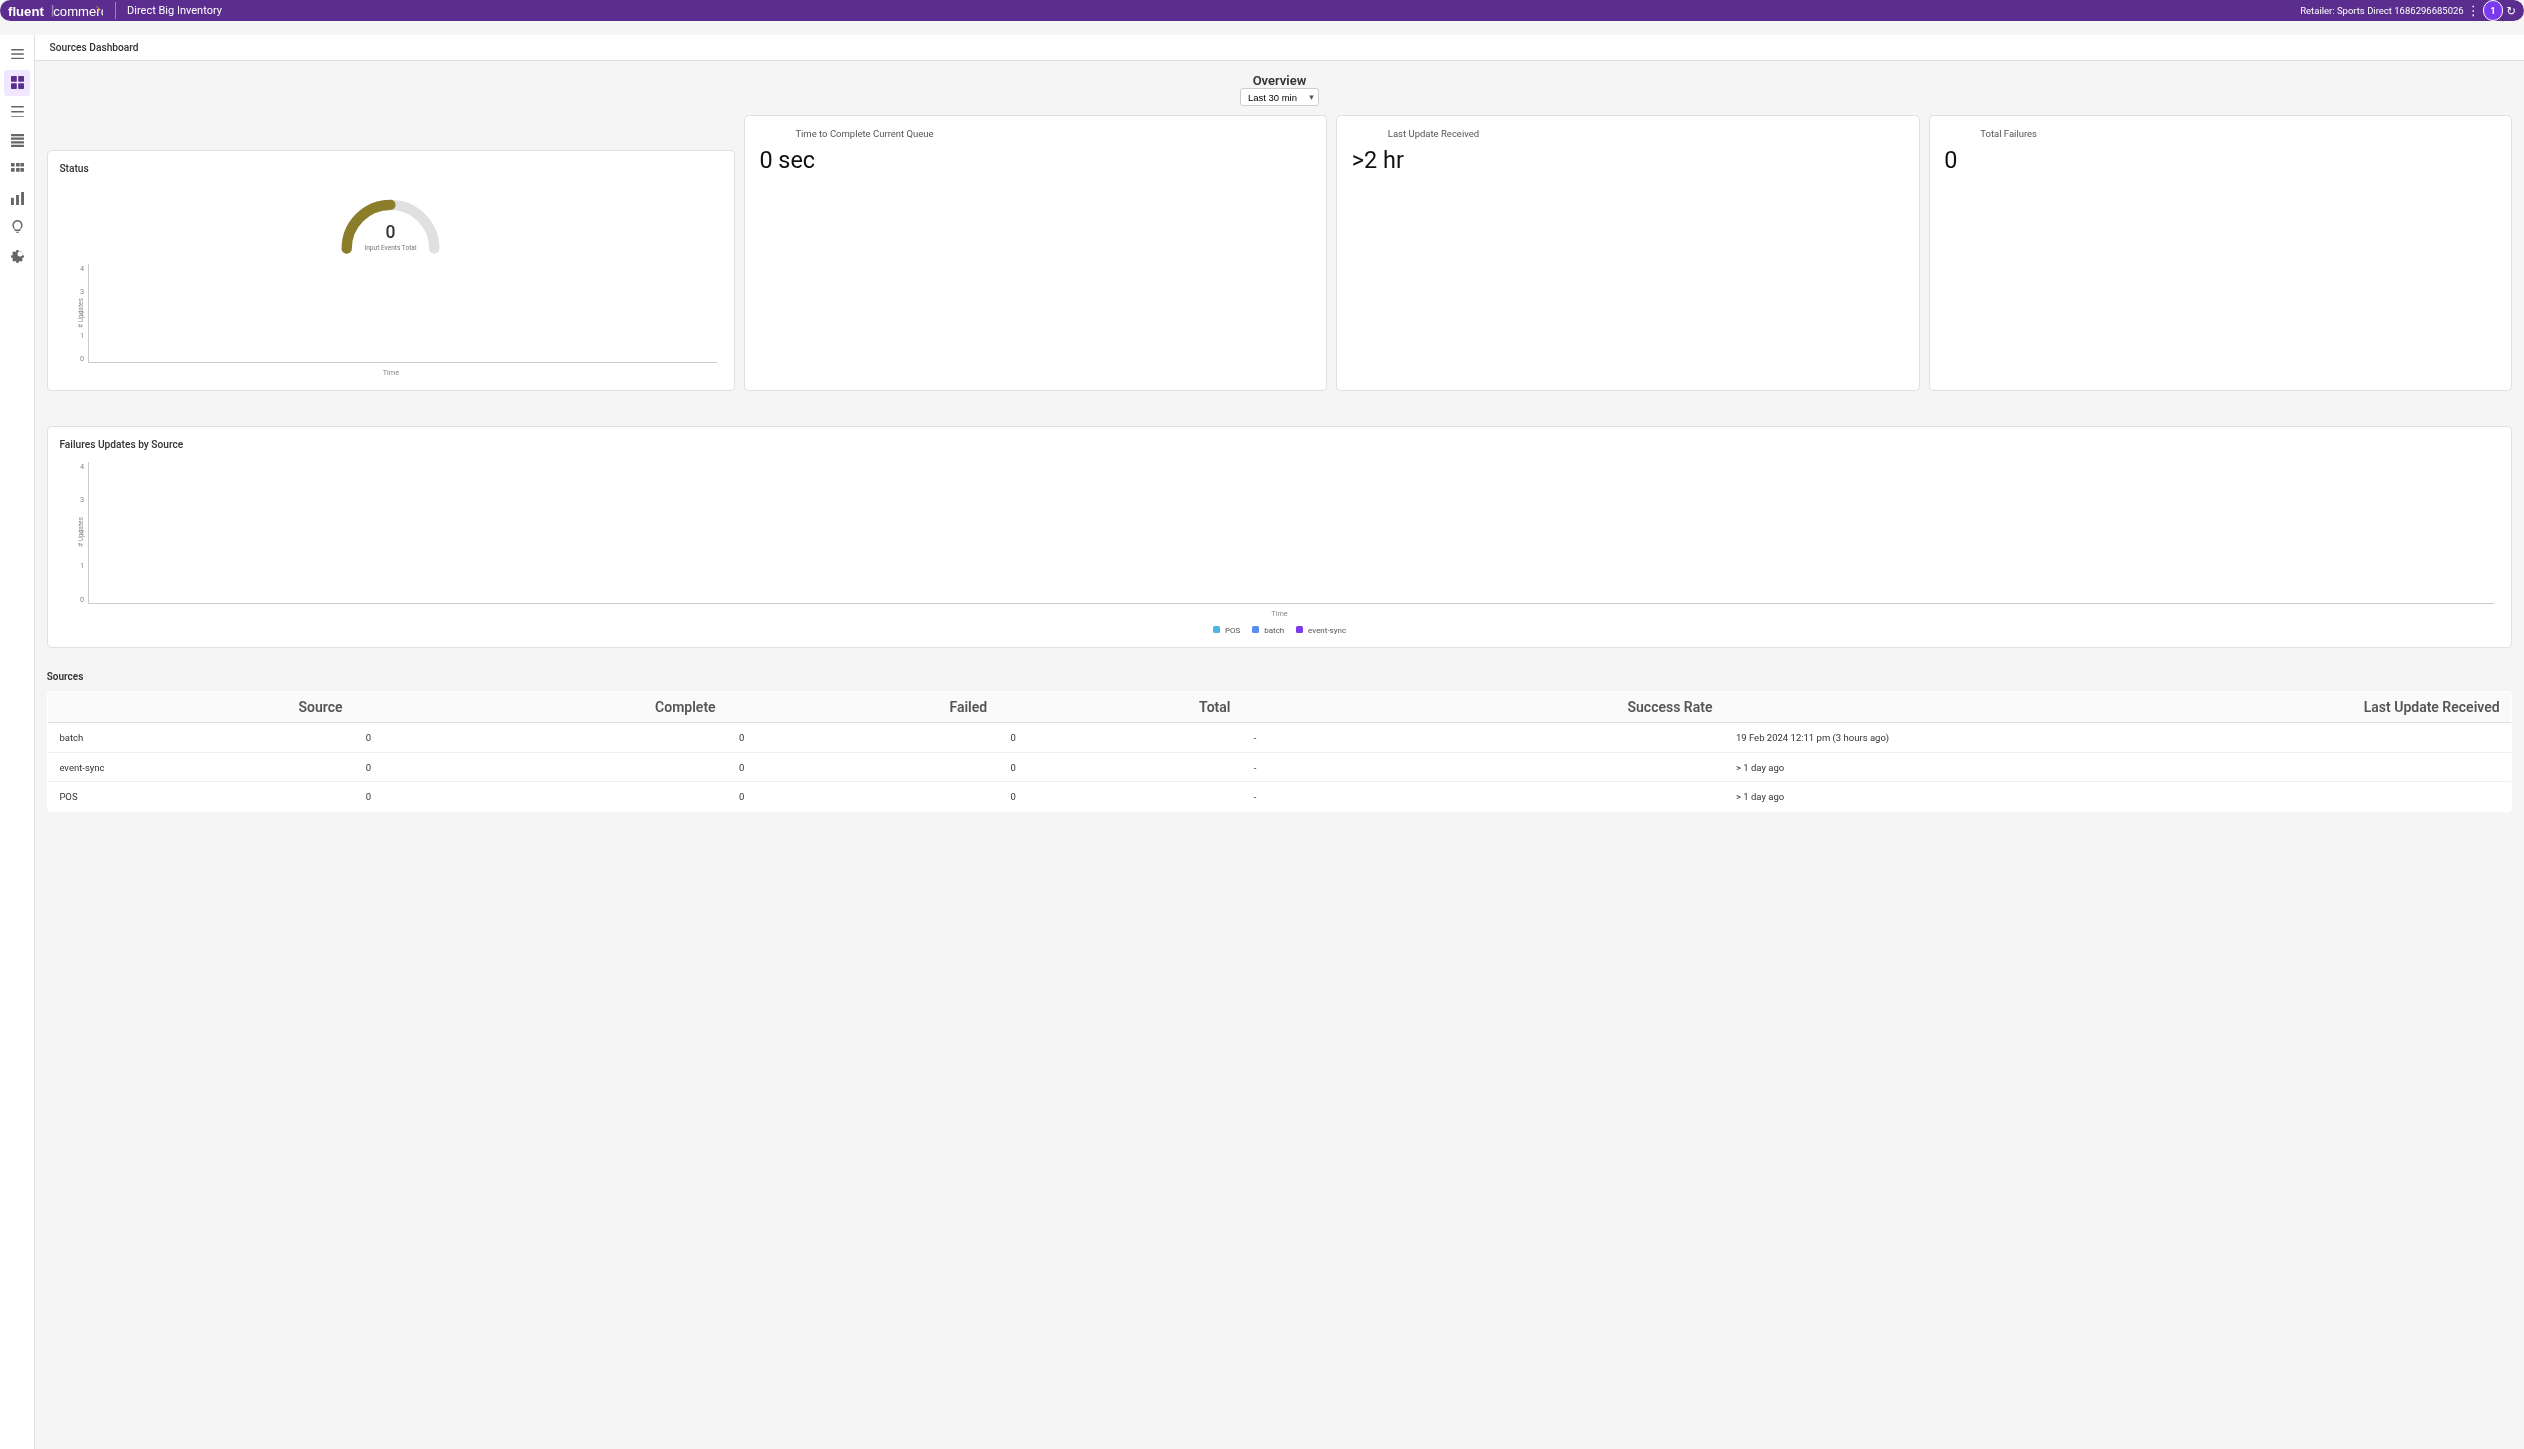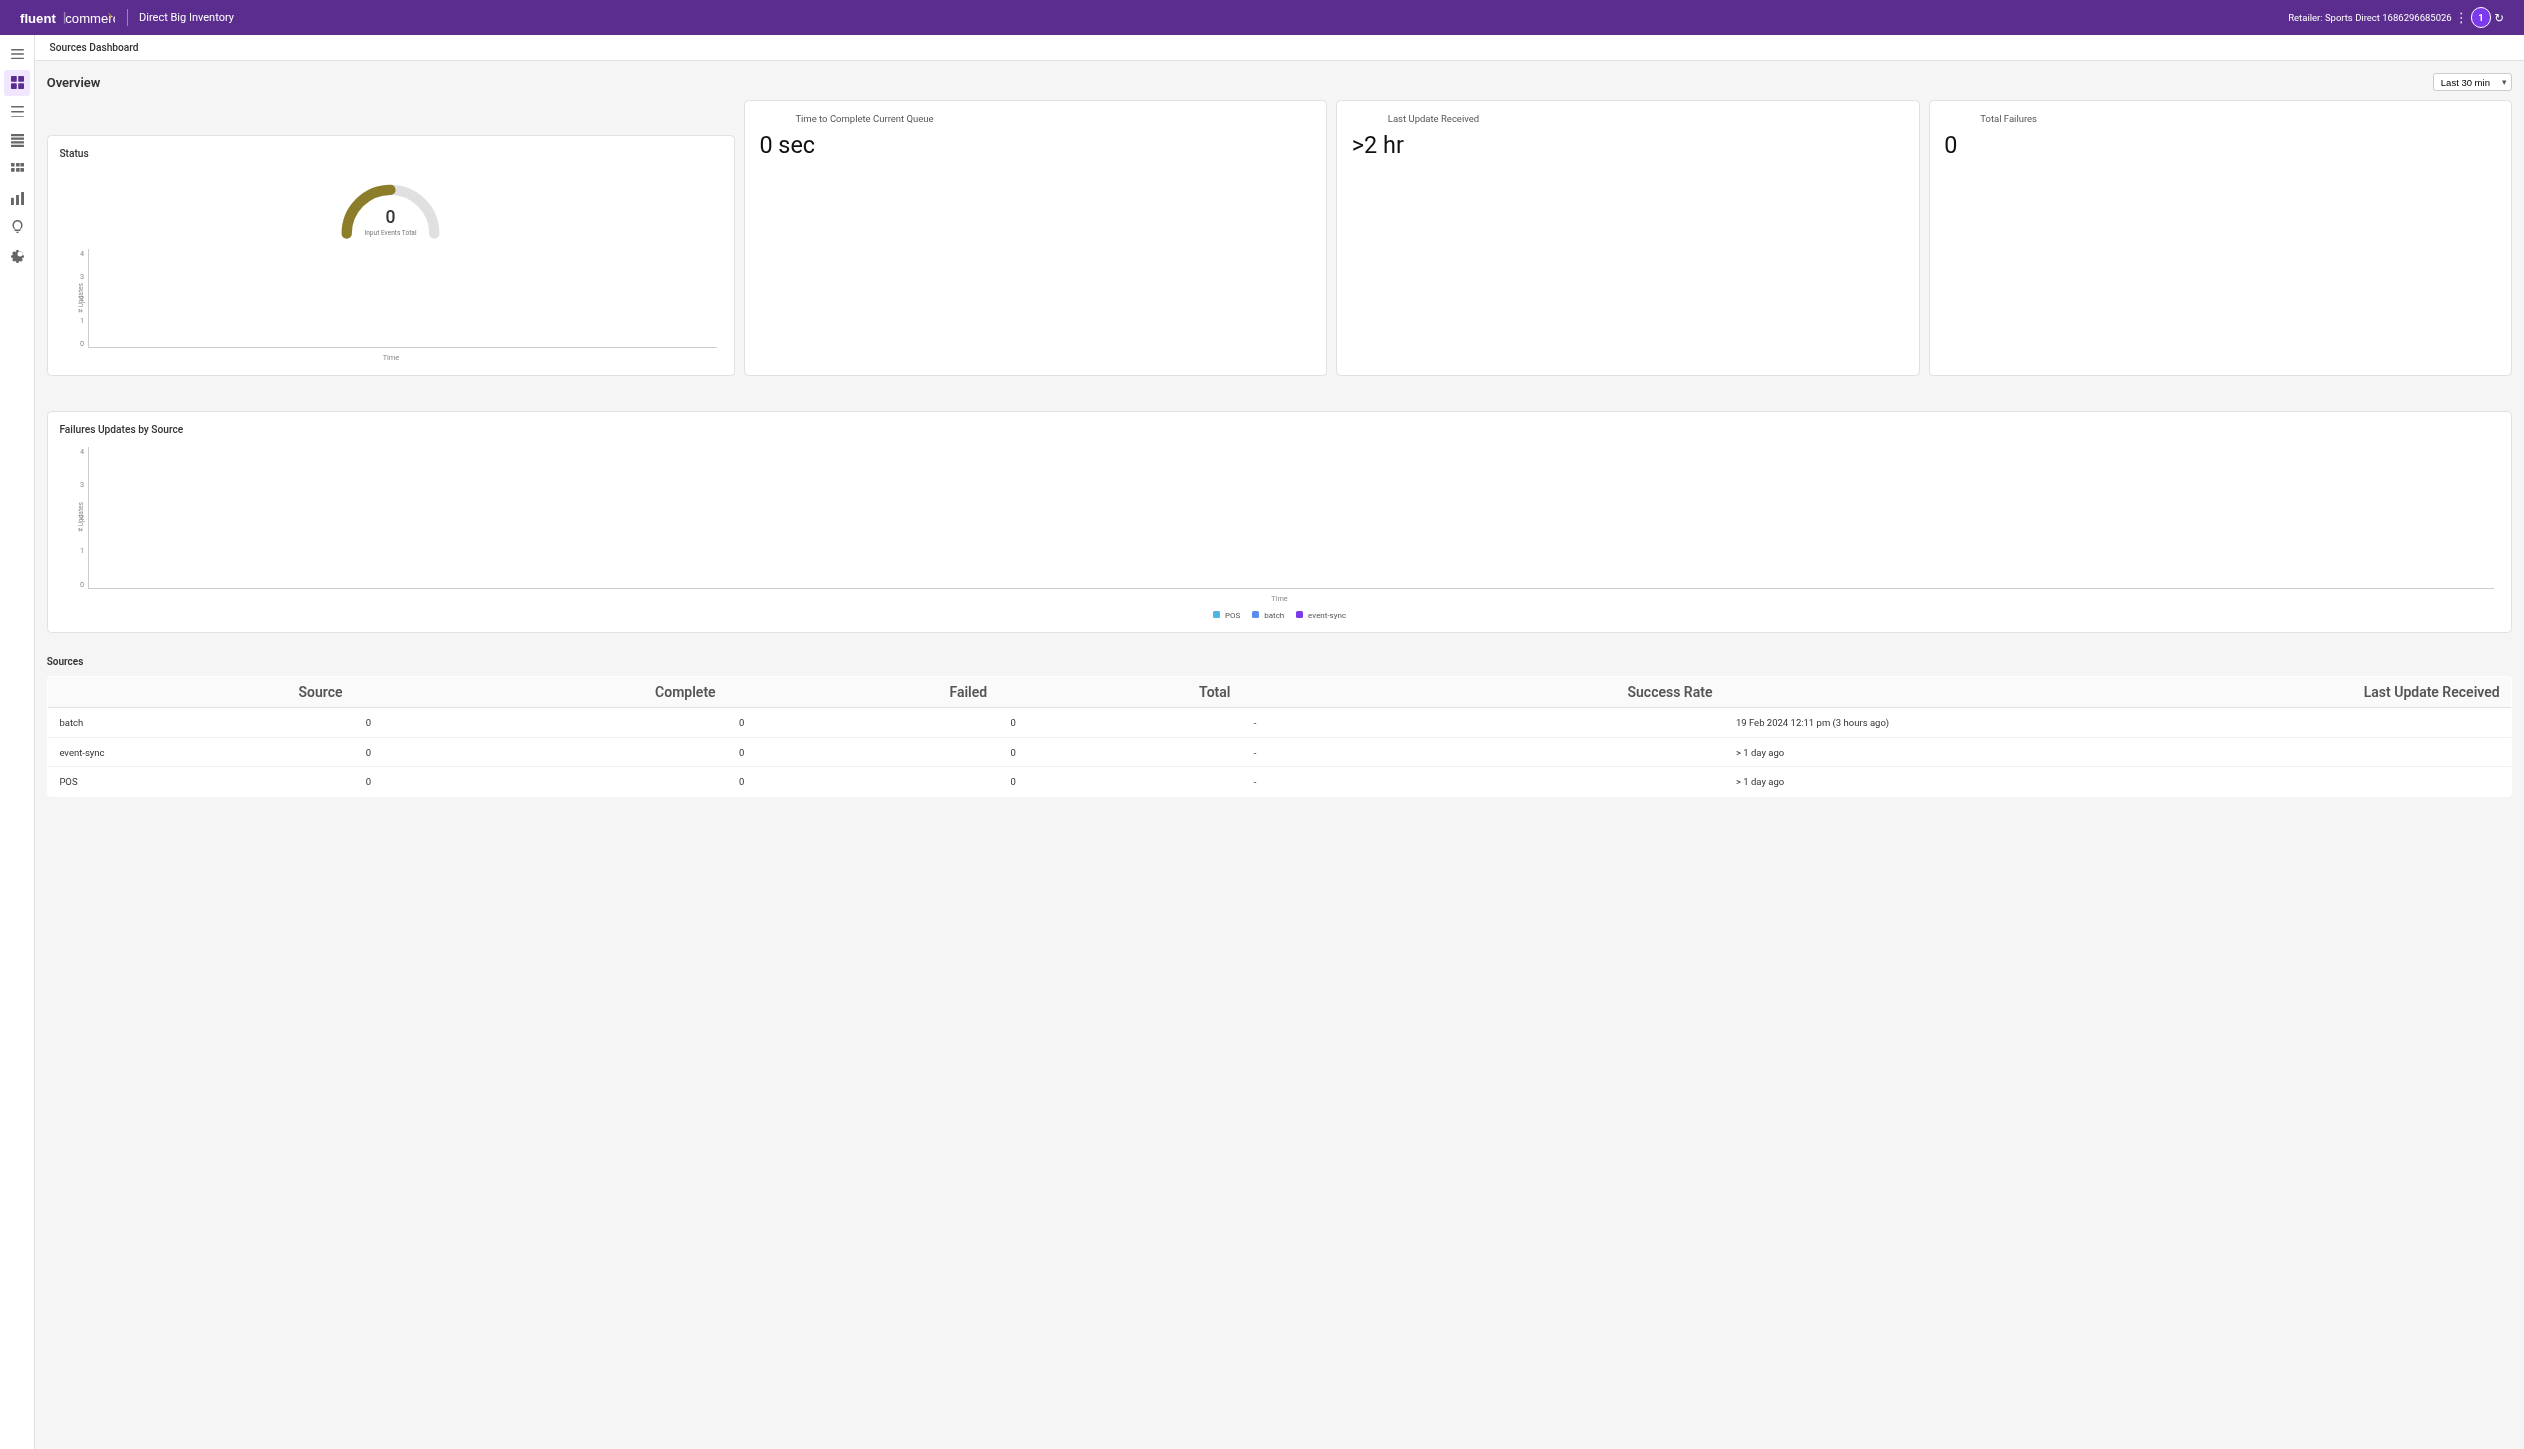--- a/index.html
+++ b/index.html
@@ -2,28 +2,29 @@
 <html style="font-size:11.7px"><head>
   <meta charset="utf-8">
   <style>
     * { box-sizing: border-box; margin: 0; padding: 0; }
     body { font-family: -apple-system, BlinkMacSystemFont, 'Segoe UI', Roboto, sans-serif; background: #f5f5f5; color: #333; font-size: 10.2px; }
 
     
     .topnav {
       background: #5b2d8e;
       color: white;
-      height: 35px;
+      height: 21px;
       display: flex;
       align-items: center;
-      padding: 0 20px;
+      padding: 0 8px;
       justify-content: space-between;
       position: fixed;
       top: 0; left: 0; right: 0;
       z-index: 100;
+      border-radius: 11px;
     }
     .topnav-left { display: flex; align-items: center; gap: 11.7px; }
     .topnav-logo { display: flex; align-items: center; gap: 4.4px; font-weight: 700; font-size: 11.7px; }
     .topnav-logo svg { width: 95px; height: 17.5px; }
     .topnav-divider { width: 0.7px; height: 17.5px; background: rgba(255,255,255,0.4); }
     .topnav-title { font-size: 11px; font-weight: 400; }
     .topnav-right { display: flex; align-items: center; gap: 3px; font-size: 9.5px; justify-content: center; }
     .topnav-avatar { width: 20.5px; height: 20.5px; border-radius: 50%; background: #7c3aed; display: flex; align-items: center; justify-content: center; font-weight: 600; font-size: 9.5px; border: 1.5px solid white; }
 
     
@@ -67,20 +68,21 @@
       color: #333;
     }
 
     
     .overview-section { padding: 11.7px; }
     .overview-header {
       display: flex;
       justify-content: space-between;
       align-items: center;
       margin-bottom: 8.8px;
+      flex-direction: column;
     }
     .overview-title { font-size: 13px; font-weight: 600; color: #333; }
     .time-filter {
       background: white;
       border: 0.7px solid #ccc;
       border-radius: 2.9px;
       padding: 2.9px 20.5px 2.9px 7.3px;
       font-size: 9.5px;
       appearance: none;
       cursor: pointer;

